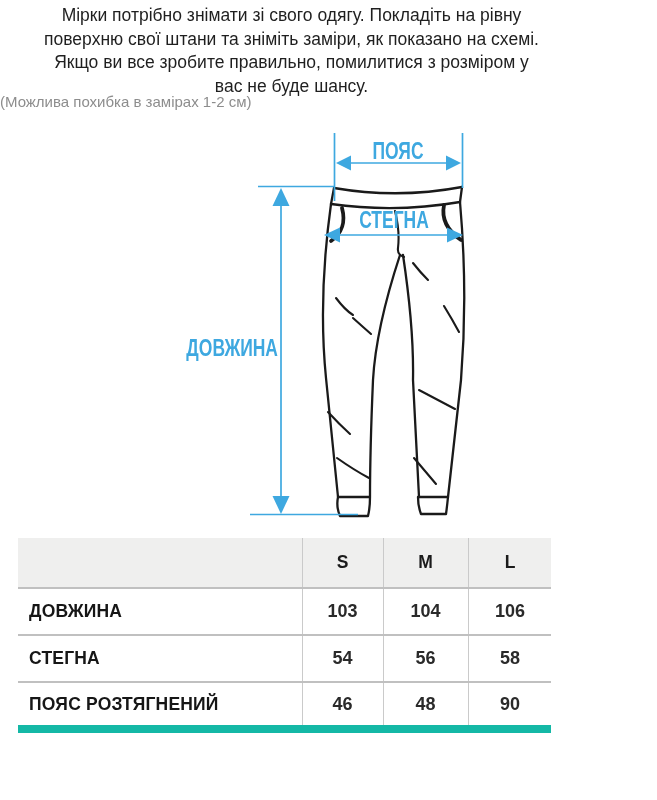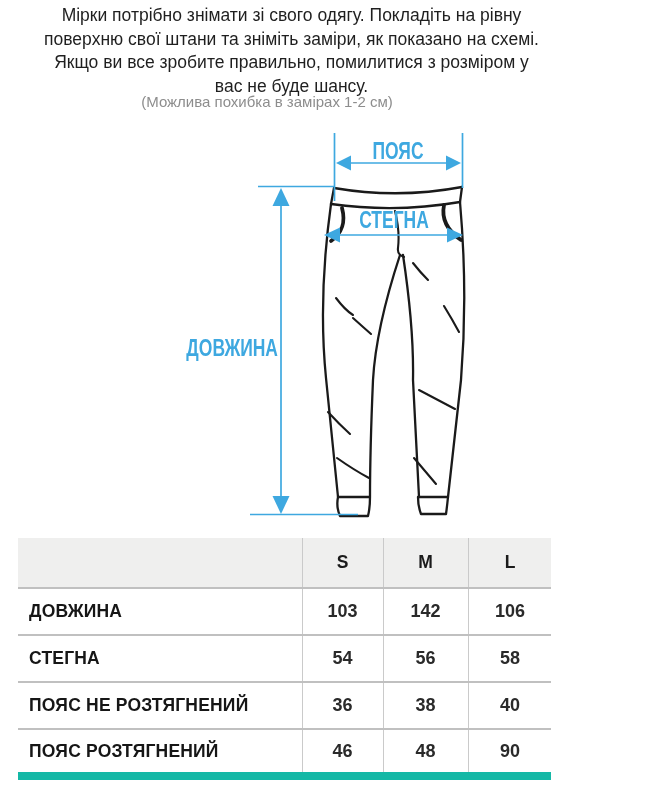--- a/index.html
+++ b/index.html
@@ -10,21 +10,21 @@
   }
 
   
   .intro {
     position:absolute; top:4px; left:42px; right:10px;
     text-align:center; font-size:17.5px; line-height:23.5px;
     color:#1f1f1f; font-weight:400;
   }
   .note {
     position:absolute; top:93px; left:0; right:17px;
-    text-align:center; font-size:15px; color:#8d8d8d; font-weight:400;
+    text-align:left; font-size:15px; color:#8d8d8d; font-weight:400;
   }
 
   
   .diagram-svg { position:absolute; top:128px; left:0; }
   .measure-label {
     position:absolute; color:#3ea8e0; font-weight:bold; font-size:23px;
     line-height:24px; letter-spacing:0px; white-space:nowrap;
   }
   .lbl-waist  { top:139px; left:348px; width:100px; text-align:center;
                 transform:scaleX(0.76); transform-origin:center; }
@@ -151,37 +151,30 @@
         <th>S</th>
         <th>M</th>
         <th>L</th>
         <th>XL</th>
       </tr>
     </thead>
     <tbody>
       <tr>
         <td class="row-label">ДОВЖИНА</td>
         <td class="cell-value">103</td>
-        <td class="cell-value">142</td>
+        <td class="cell-value">104</td>
         <td class="cell-value">106</td>
         <td class="cell-value">107</td>
       </tr>
       <tr>
         <td class="row-label">СТЕГНА</td>
         <td class="cell-value">54</td>
         <td class="cell-value">56</td>
         <td class="cell-value">58</td>
         <td class="cell-value">60</td>
-      </tr>
-      <tr>
-        <td class="row-label">ПОЯС НЕ РОЗТЯГНЕНИЙ</td>
-        <td class="cell-value">36</td>
-        <td class="cell-value">38</td>
-        <td class="cell-value">40</td>
-        <td class="cell-value">42</td>
       </tr>
       <tr>
         <td class="row-label">ПОЯС РОЗТЯГНЕНИЙ</td>
         <td class="cell-value">46</td>
         <td class="cell-value">48</td>
         <td class="cell-value">90</td>
         <td class="cell-value">52</td>
       </tr>
     </tbody>
   </table>

